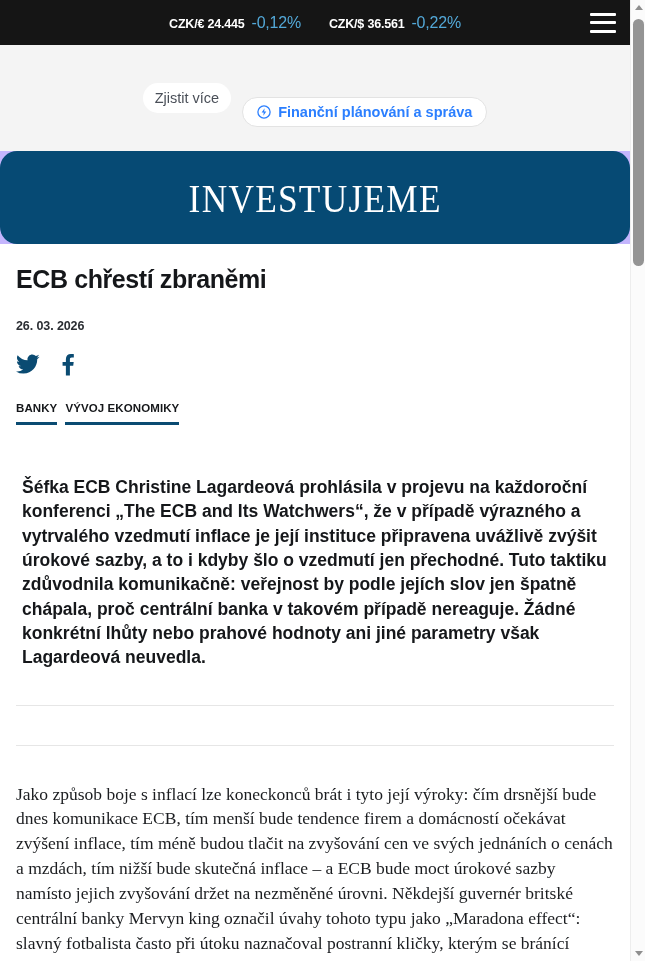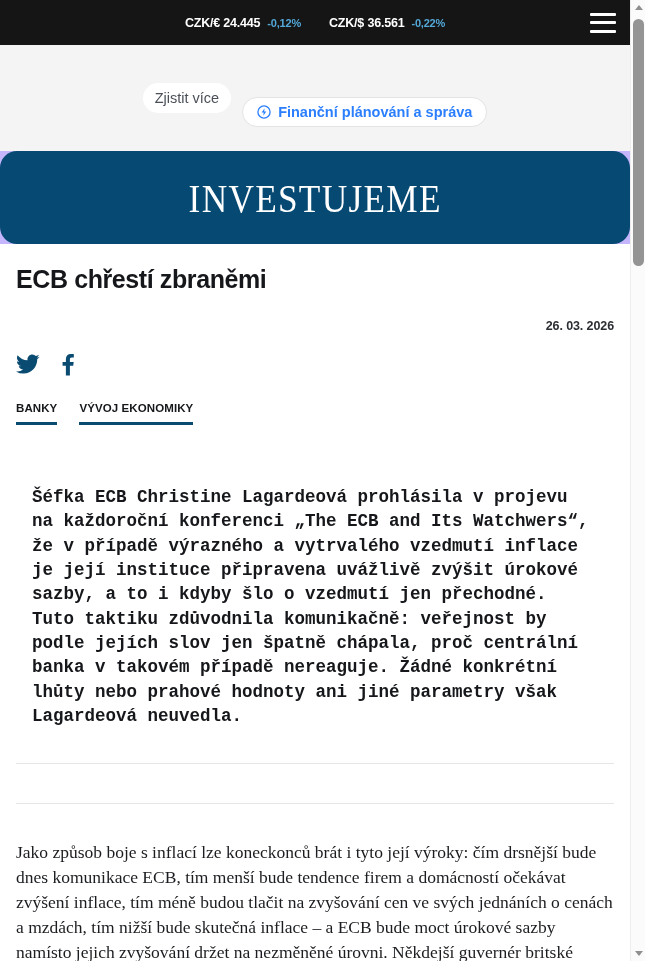--- a/index.html
+++ b/index.html
@@ -47,22 +47,22 @@
     white-space: nowrap;
   }
   .ticker-pair {
     color: #ffffff;
     font-size: 12.5px;
     font-weight: bold;
     letter-spacing: -0.2px;
   }
   .ticker-change {
     color: #53a8d8;
-    font-size: 11px;
-    font-weight: bold;
+    font-size: 16px;
+    font-weight: normal;
     letter-spacing: -0.2px;
   }
   .hamburger {
     position: absolute;
     right: 14px;
     top: 50%;
     transform: translateY(-50%);
     width: 26px;
     height: 20px;
     display: flex;
@@ -153,59 +153,58 @@
     letter-spacing: -0.4px;
     line-height: 1.2;
   }
   .article-date {
     margin: 0;
     padding-top: 25px;
     font-size: 12.5px;
     font-weight: bold;
     color: #2b2e33;
     letter-spacing: -0.1px;
-    text-align: right;
   }
 
   .social-row {
     display: flex;
     align-items: center;
     gap: 22px;
     padding-top: 21px;
     height: 42px;
   }
   .social-icon {
     display: inline-flex;
     align-items: center;
     justify-content: center;
     cursor: pointer;
     line-height: 0;
   }
 
   .tag-row {
     display: flex;
     align-items: center;
-    gap: 22px;
+    gap: 8px;
     padding-top: 27px;
   }
   .tag {
     font-size: 11.5px;
     font-weight: bold;
     color: #15171a;
     letter-spacing: 0.1px;
     padding-bottom: 8px;
     border-bottom: 3px solid #0a4b72;
     cursor: pointer;
     white-space: nowrap;
   }
 
   .lead {
-    margin: 16px;
+    margin: 6px;
     padding-top: 44px;
-    font-family: Liberation Mono, monospace;
+    font-family: Liberation Sans, sans-serif;
     font-size: 17.5px;
     font-weight: bold;
     line-height: 1.39;
     color: #15171a;
   }
 
   .rule {
     border: 0;
     border-top: 1px solid #e6e6e6;
     margin: 0;

